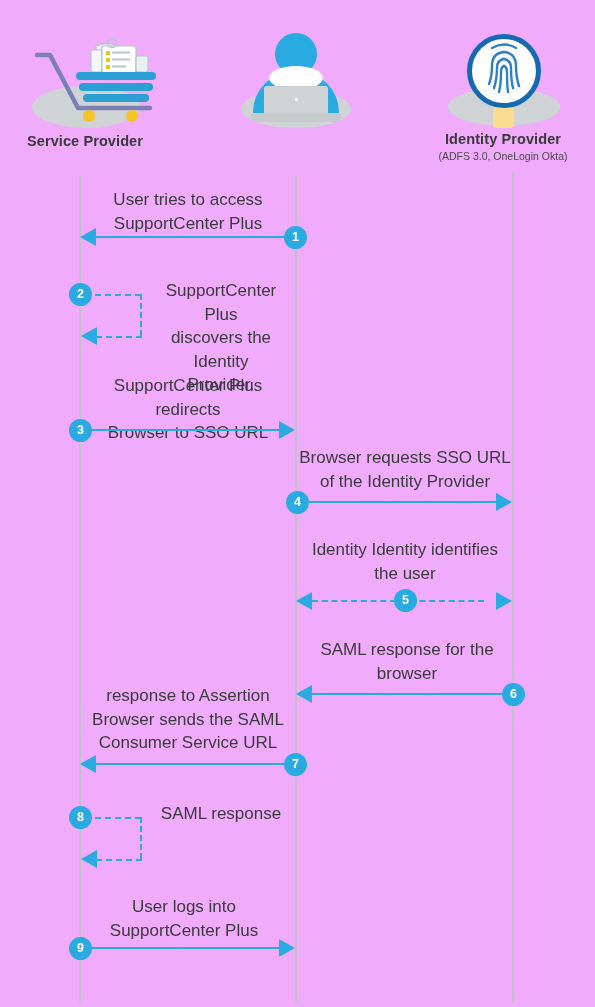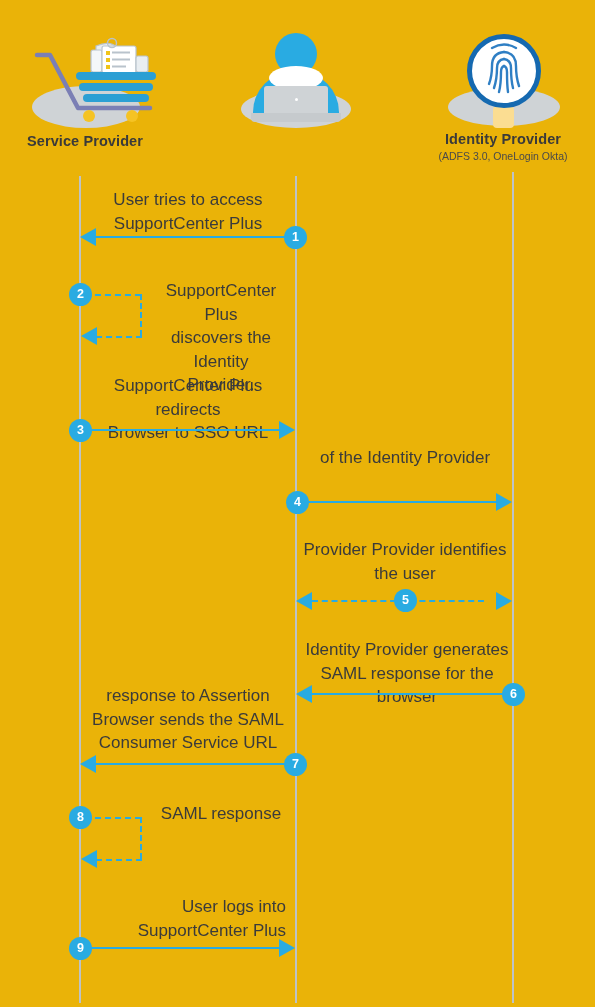--- a/index.html
+++ b/index.html
@@ -8,21 +8,21 @@
     background: #ffffff;
   }
   body {
     font-family: "Liberation Sans", sans-serif;
     -webkit-font-smoothing: antialiased;
   }
   #canvas {
     position: relative;
     width: 595px;
     height: 1007px;
-    background: #eab308;
+    background: #f0abfc;
     overflow: hidden;
   }
 
   
   .actor {
     position: absolute;
     width: 190px;
     text-align: center;
   }
   .actor-icon {
@@ -258,41 +258,41 @@
       <div>SupportCenter Plus redirects</div>
       <div>Browser to SSO URL</div>
     </div>
     <div class="msg-line" style="left:80px; top:429px; width:200px;"></div>
     <div class="arrow-head right" style="left:279px; top:421px;"></div>
     <div class="badge" style="left:69px; top:419px;">3</div>
   </div>
 
   <div>
     <div class="msg-label" style="left:299px; top:446px; width:212px;">
+      <div>Browser requests SSO URL</div>
       <div>of the Identity Provider</div>
     </div>
     <div class="msg-line" style="left:297px; top:501px; width:200px;"></div>
     <div class="arrow-head right" style="left:496px; top:493px;"></div>
     <div class="badge" style="left:286px; top:491px;">4</div>
   </div>
 
   <div>
     <div class="msg-label" style="left:299px; top:538px; width:212px;">
-      <div>Provider Provider identifies</div>
+      <div>Identity Identity identifies</div>
       <div>the user</div>
     </div>
     <div class="msg-line dashed" style="left:312px; top:600px; width:172px;"></div>
     <div class="arrow-head left" style="left:296px; top:592px;"></div>
     <div class="arrow-head right" style="left:496px; top:592px;"></div>
     <div class="badge" style="left:394px; top:589px;">5</div>
   </div>
 
   <div>
     <div class="msg-label" style="left:299px; top:638px; width:216px;">
-      <div>Identity Provider generates</div>
       <div>SAML response for the browser</div>
     </div>
     <div class="msg-line" style="left:312px; top:693px; width:200px;"></div>
     <div class="arrow-head left" style="left:296px; top:685px;"></div>
     <div class="badge" style="left:502px; top:683px;">6</div>
   </div>
 
   <div>
     <div class="msg-label" style="left:82px; top:684px; width:212px;">
       <div>response to Assertion</div>
@@ -309,21 +309,21 @@
       <div>SAML response</div>
     </div>
     <div class="msg-line dashed" style="left:95px; top:817px; width:46px;"></div>
     <div class="msg-vline" style="left:140px; top:817px; height:42px;"></div>
     <div class="msg-line dashed" style="left:96px; top:859px; width:46px;"></div>
     <div class="arrow-head left" style="left:81px; top:850px;"></div>
     <div class="badge" style="left:69px; top:806px;">8</div>
   </div>
 
   <div>
-    <div class="msg-label" style="left:82px; top:895px; width:204px;text-align:right;">
+    <div class="msg-label" style="left:82px; top:895px; width:204px;">
       <div>User logs into</div>
       <div>SupportCenter Plus</div>
     </div>
     <div class="msg-line" style="left:80px; top:947px; width:200px;"></div>
     <div class="arrow-head right" style="left:279px; top:939px;"></div>
     <div class="badge" style="left:69px; top:937px;">9</div>
   </div>
 
 </div>
 

